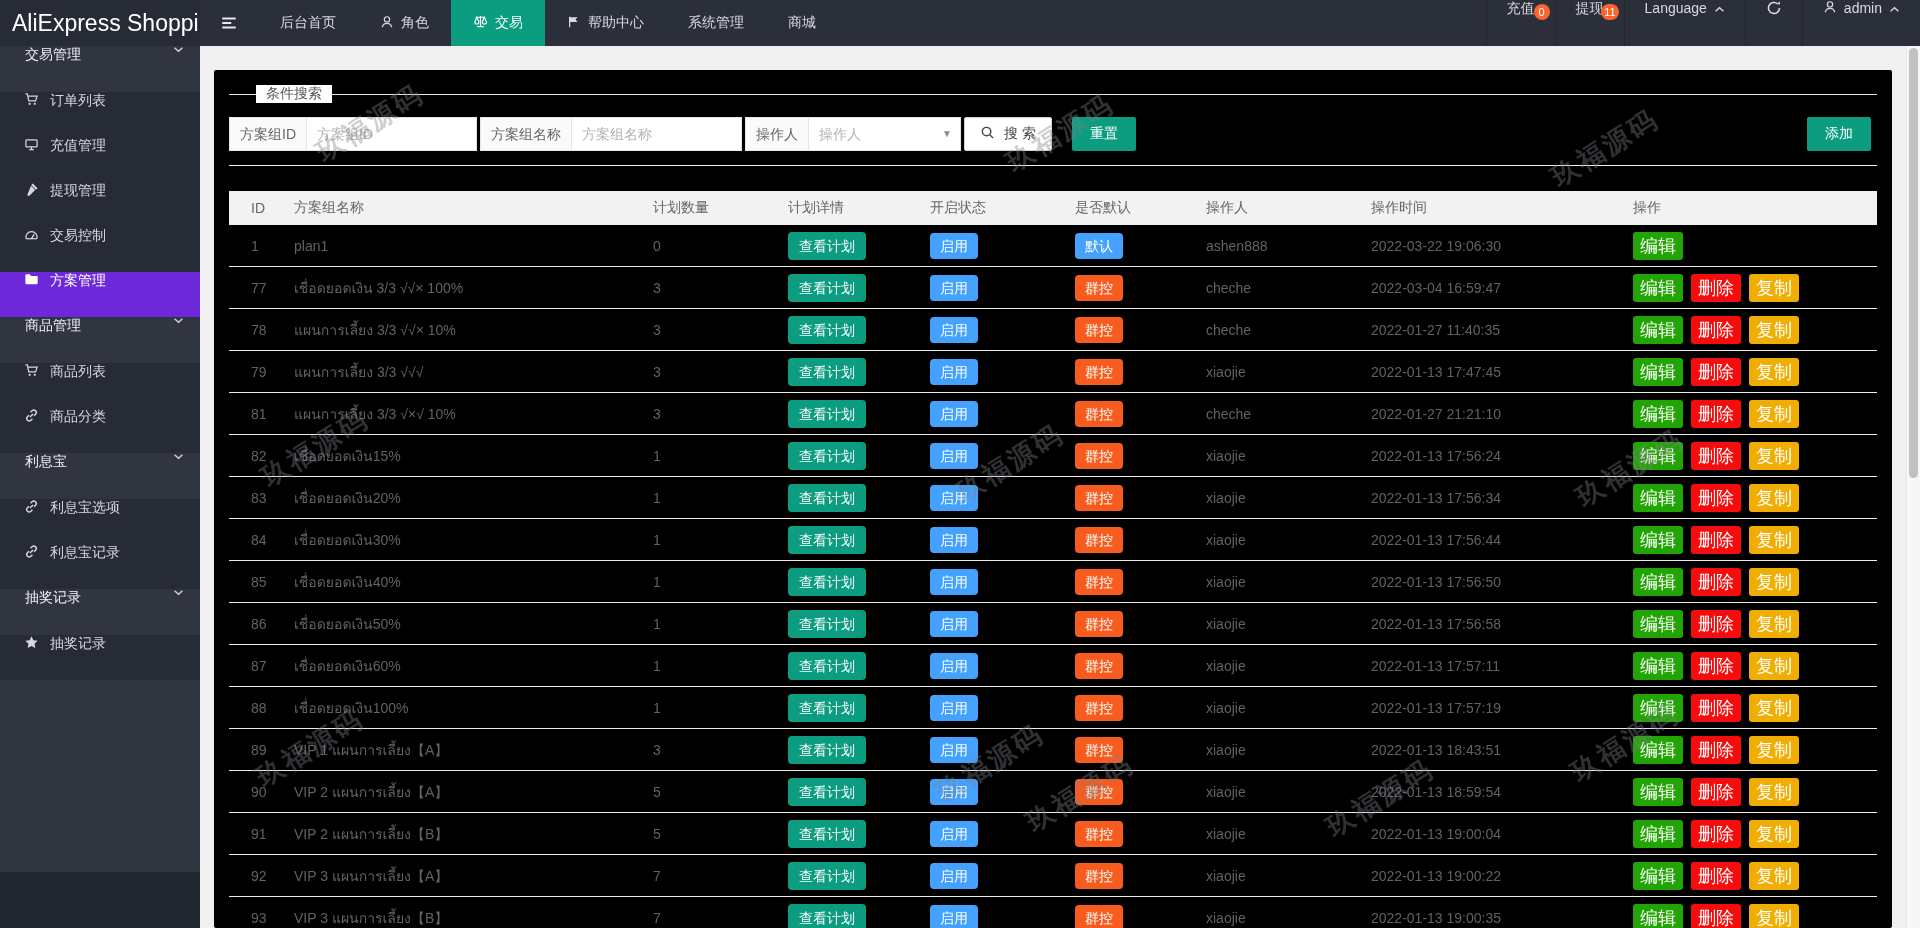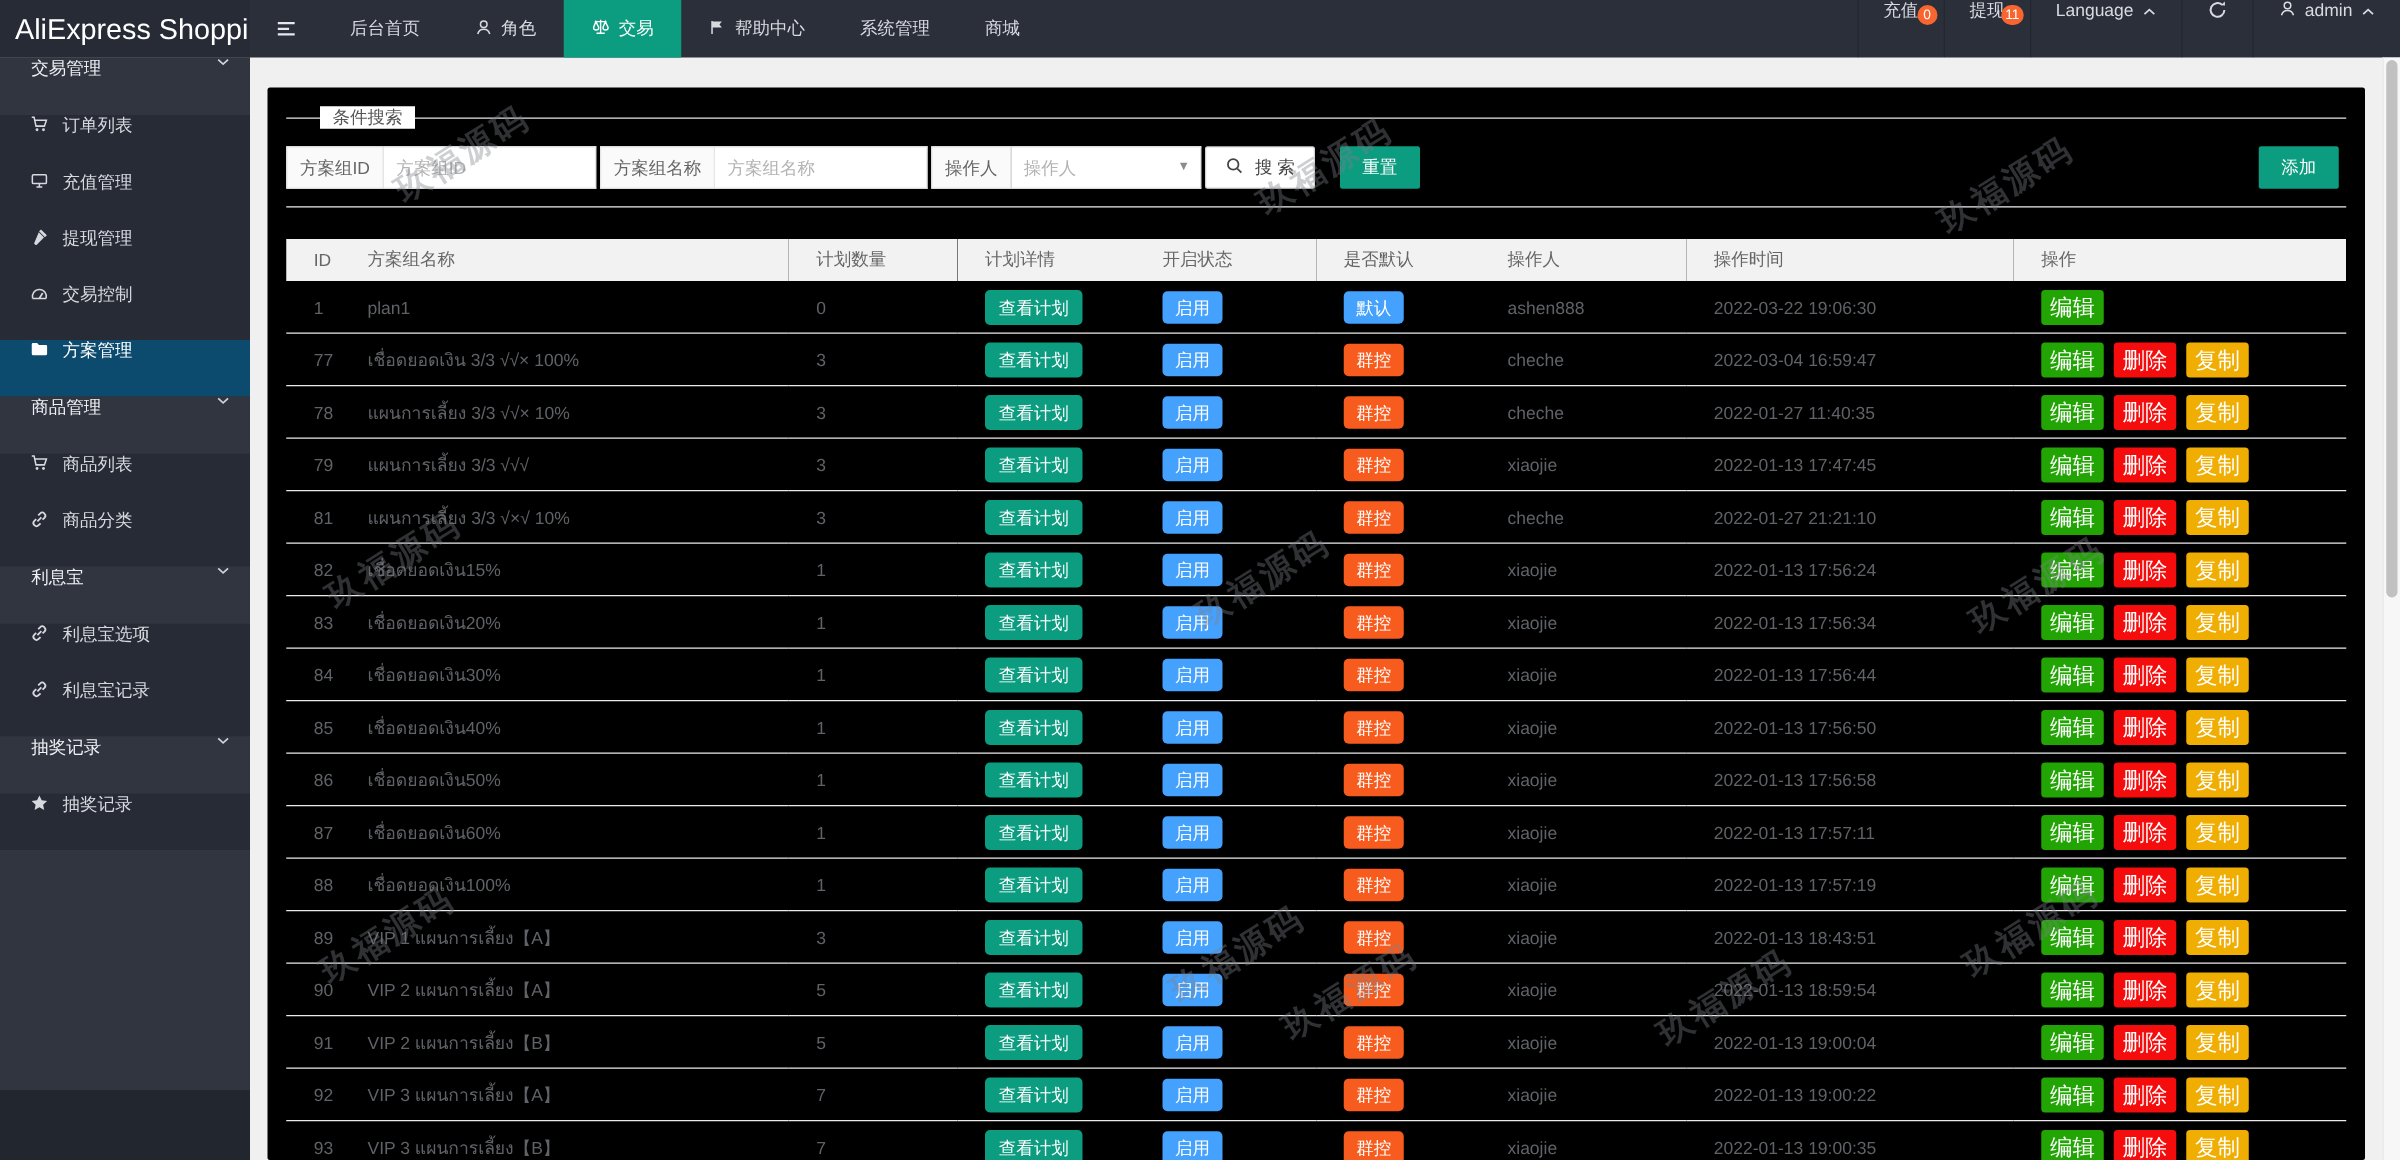--- a/index.html
+++ b/index.html
@@ -17,21 +17,21 @@
   .nav-item{padding:0 22px;display:flex;align-items:center;gap:7px;font-size:14px;cursor:pointer;white-space:nowrap}
   .nav-item.active{background:#0c9c80;color:#fff}
   .top-right{margin-left:auto;display:flex}
   .tr-item{position:relative;padding:0 20px;display:flex;gap:7px;font-size:14px;cursor:pointer;border-left:1px solid rgba(0,0,0,.18)}
   .badge{position:absolute;top:4px;right:5px;background:#f9652f;color:#fff;font-size:11px;height:16px;min-width:16px;line-height:16px;border-radius:9px;text-align:center;padding:0 3px;box-sizing:border-box}
   
   .sidebar{position:absolute;top:46px;left:0;bottom:0;width:200px;background:#303540;z-index:20}
   .side-header{height:46px;display:flex;align-items:flex-start;justify-content:space-between;padding:0 16px 0 25px;color:#f0f1f5;font-size:14px;cursor:pointer}
   .side-header .chev{color:#cfd2da;display:flex}
   .side-item{height:45px;display:flex;align-items:flex-start;gap:11px;padding-left:23px;background:#262b35;color:#d7d9df;font-size:14px;cursor:pointer}
-  .side-item.active{background:#0c4a6e;color:#fff}
+  .side-item.active{background:#6d28d9;color:#fff}
   .sicon{width:16px;display:flex;justify-content:center;align-items:center}
   .side-bottom{position:absolute;left:0;right:0;bottom:0;height:56px;background:#22262e}
   
   .main{position:absolute;left:200px;top:46px;right:14px;bottom:0;box-sizing:border-box;padding:24px 14px 0 14px;background:#f0f0f0}
   .card{background:#000000;height:100%;box-sizing:border-box;padding:12px 15px 0 15px;position:relative;border-radius:2px}
   .fieldset{border-top:1px solid #e6e6e6;margin-top:12px;position:relative}
   .legend{position:absolute;top:-10px;left:27px;background:#fff;padding:0 10px;font-size:14px;color:#555}
   .search-row{display:flex;align-items:center;margin-top:22px}
   .fgroup{display:flex;margin-right:3px}
   .flabel{border:1px solid #e6e6e6;background:#fafafa;padding:0 10px;line-height:32px;height:32px;font-size:14px;color:#666;white-space:nowrap}

